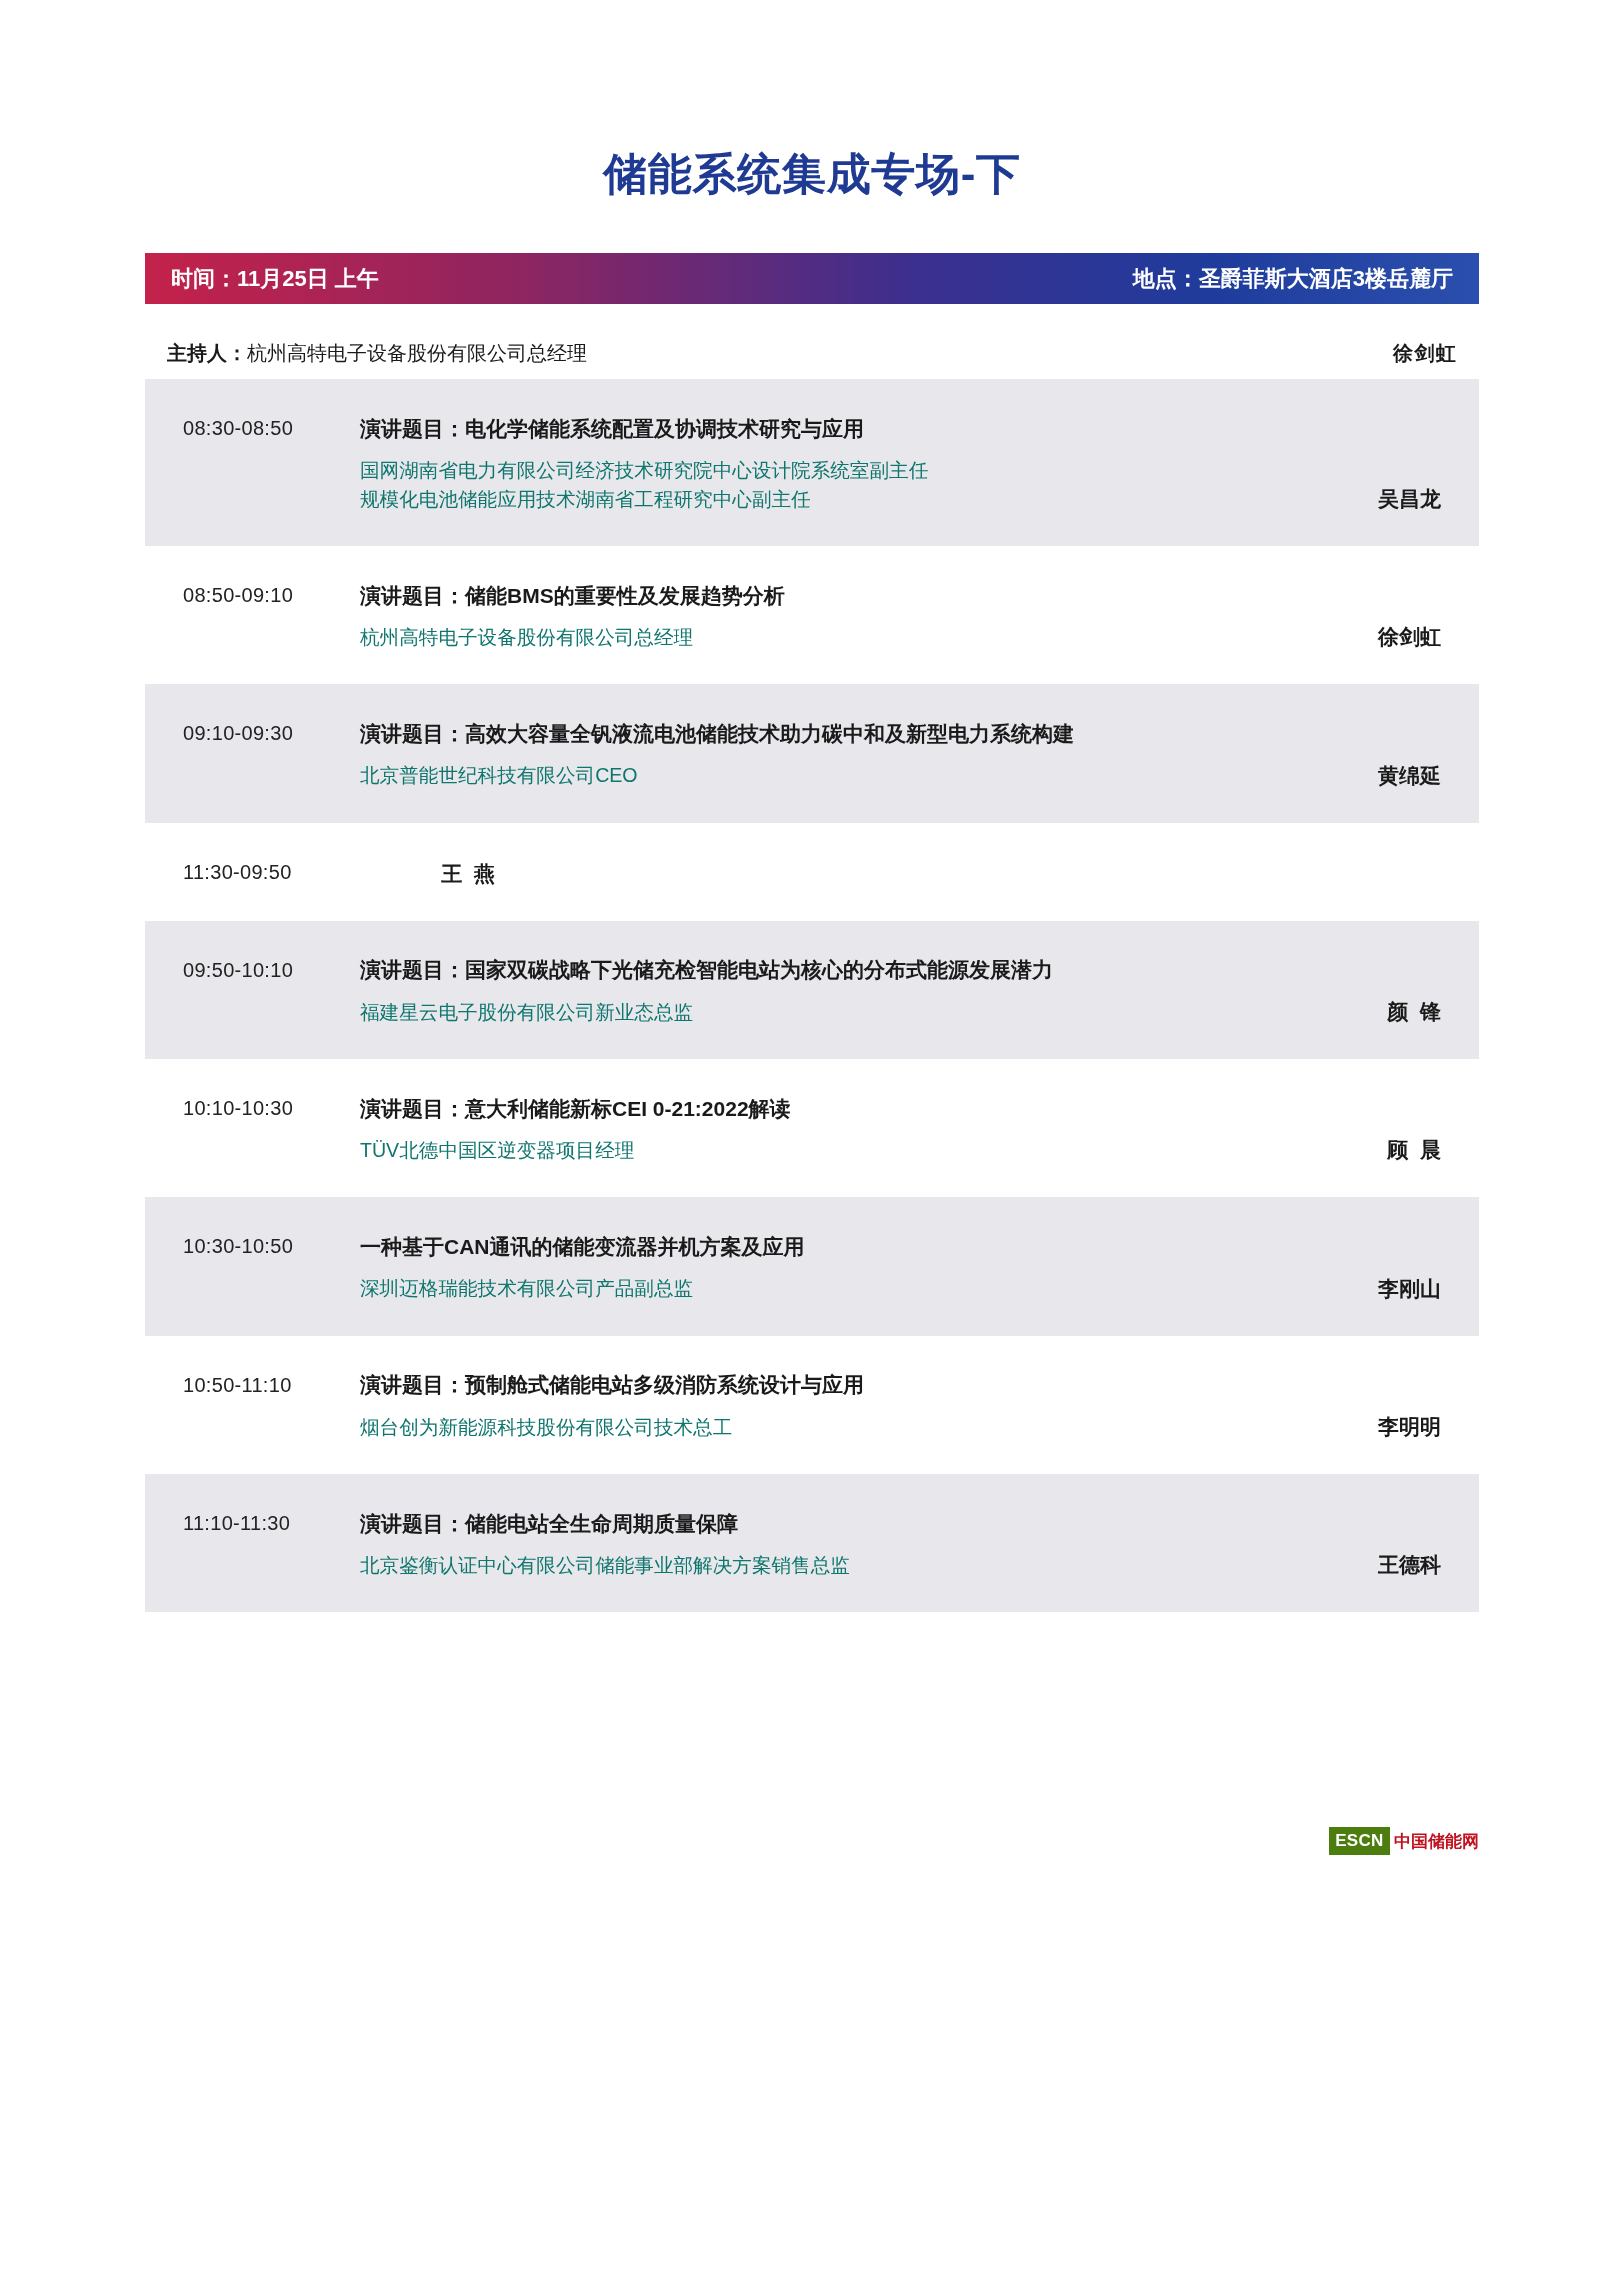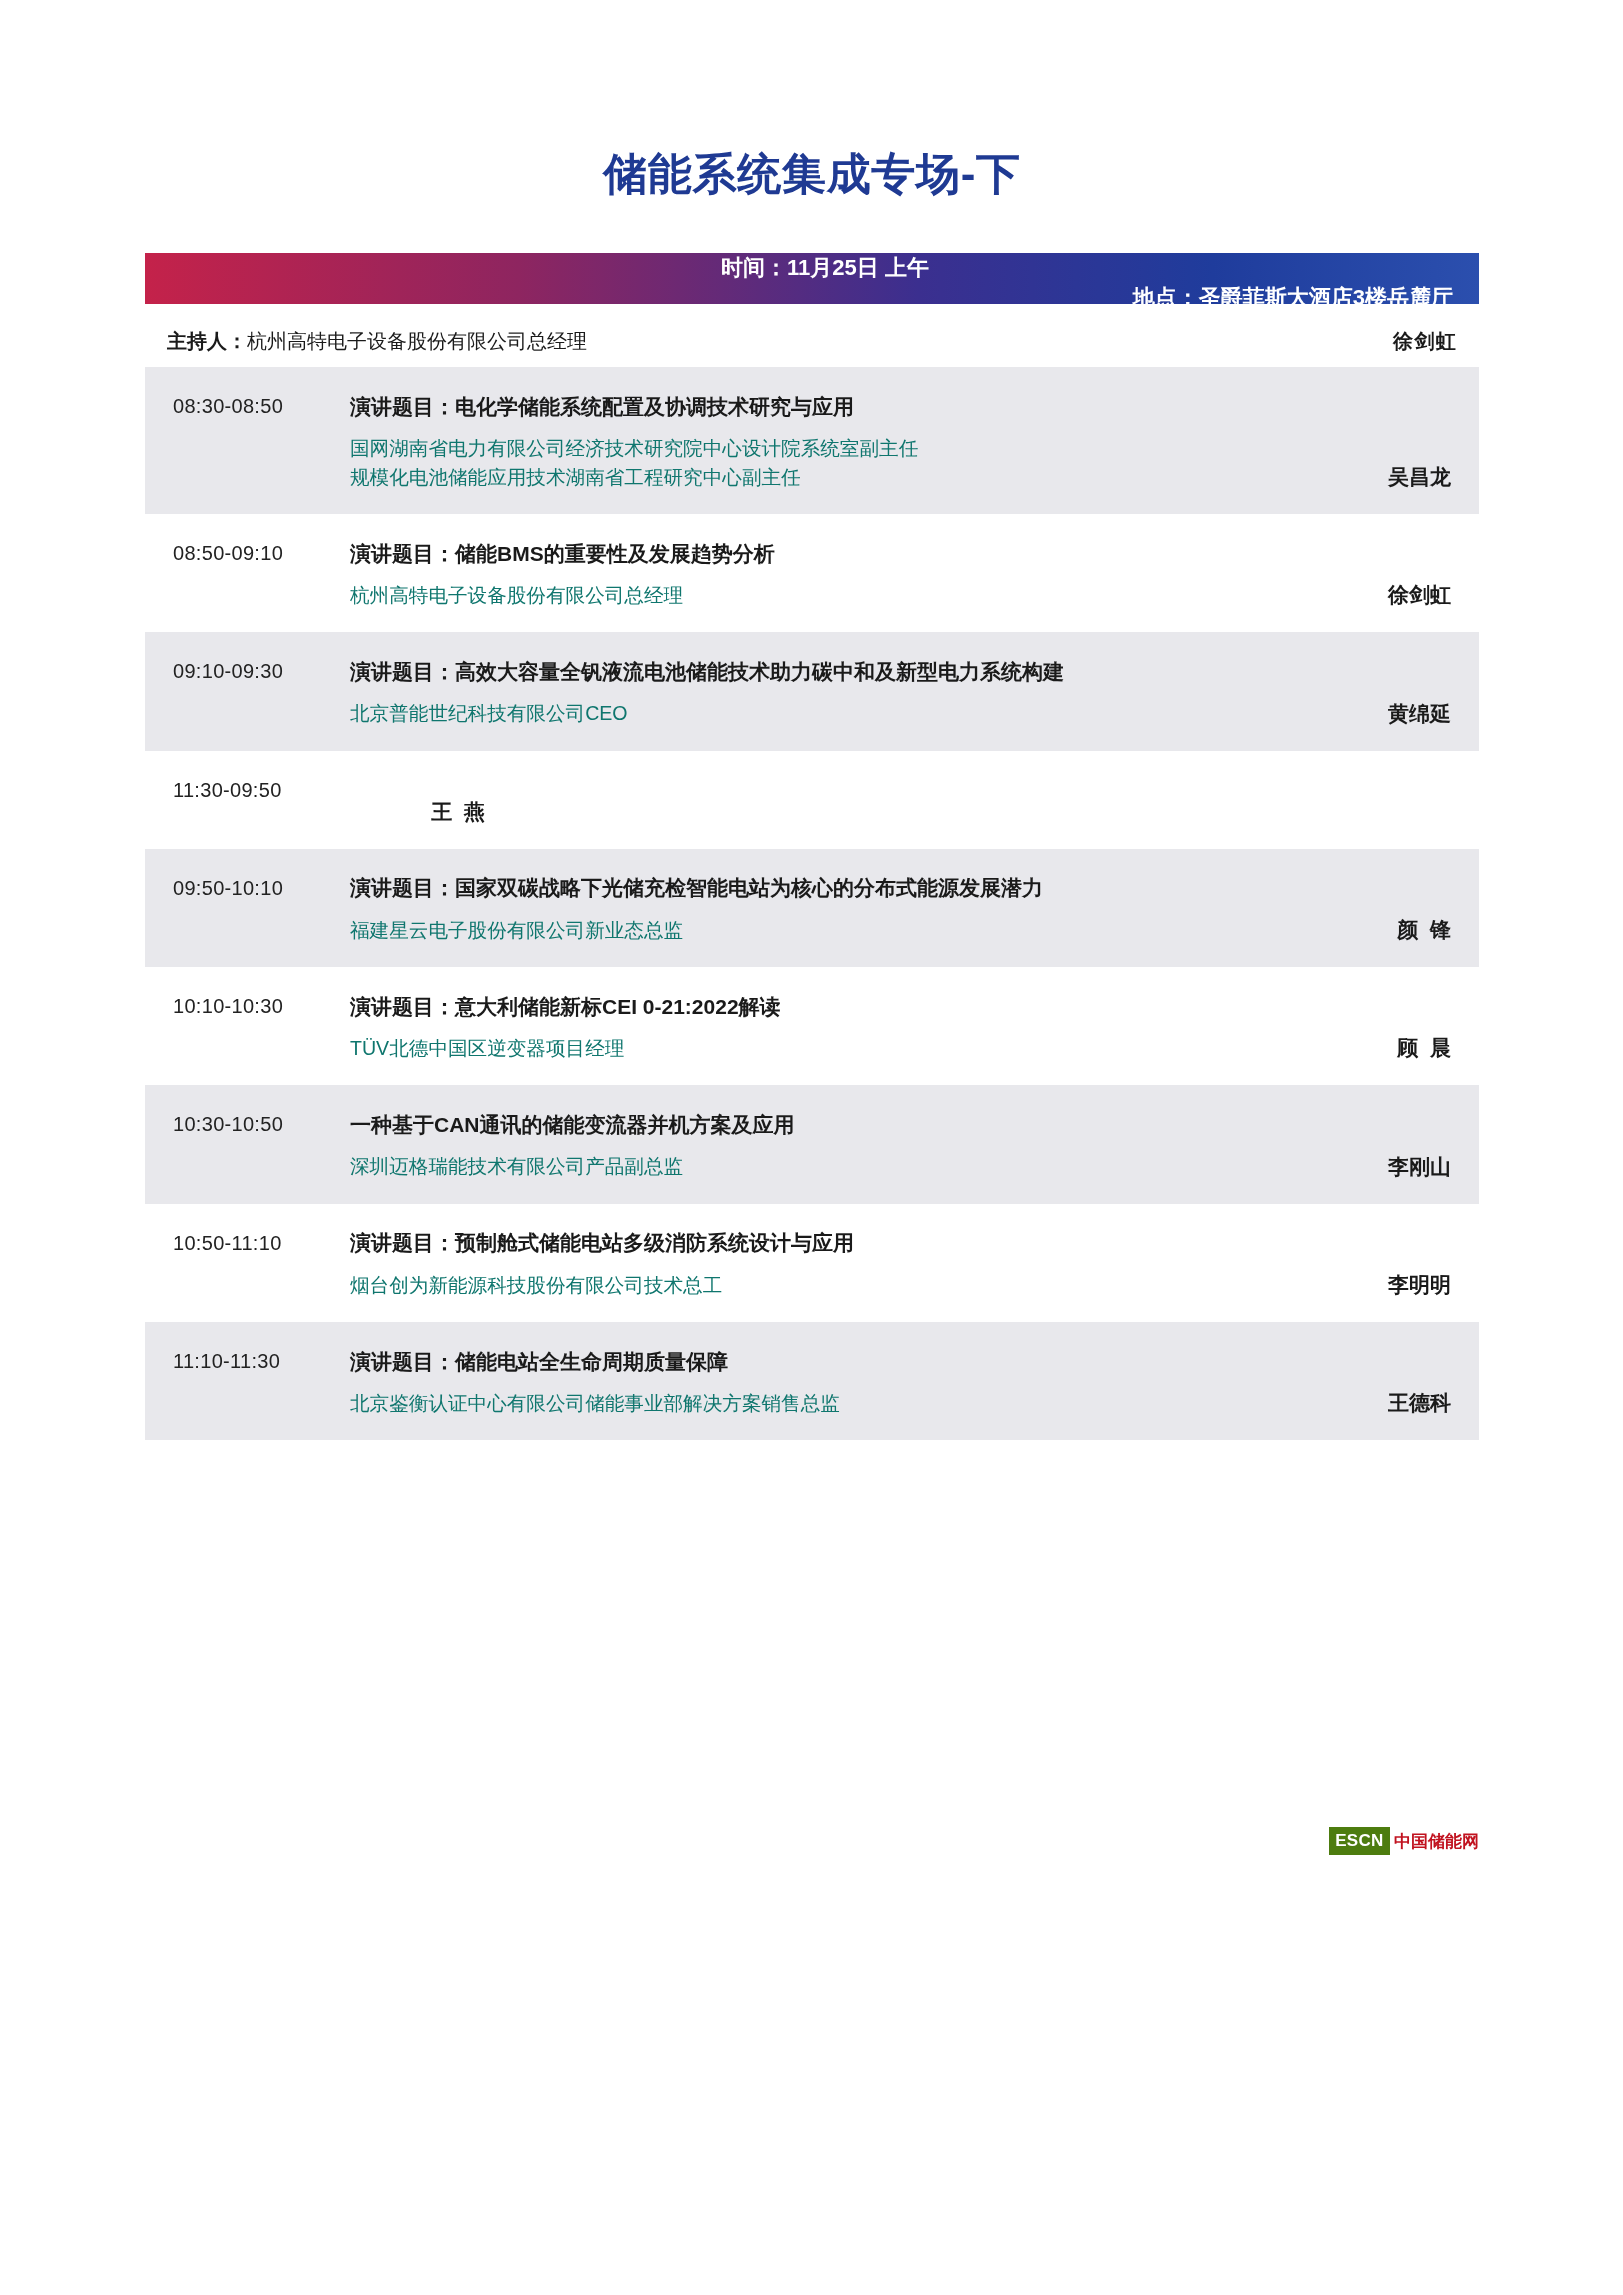--- a/index.html
+++ b/index.html
@@ -22,29 +22,28 @@
   .title {
     text-align: center;
     color: #1f3a93;
     font-size: 44px;
     font-weight: bold;
     letter-spacing: 0.7px;
     padding-top: 150px;
     line-height: 1.1;
   }
   .bar {
-    margin: 55px 145px 0 145px;
+    margin: 55px 145px 12px 145px;
     height: 51px;
     background: linear-gradient(90deg, #c4224a 0%, #8e2560 28%, #3b2f8f 58%, #1f3c9c 80%, #2b4fae 100%);
     display: flex;
     align-items: center;
     color: #ffffff;
     font-size: 22px;
     font-weight: bold;
-    flex-direction: column;
   }
   .bar .left { padding-left: 26px; }
   .bar .right { margin-left: auto; padding-right: 26px; }
 
   .table {
     margin: 0 145px;
     padding-top: 11.8px;
   }
   .host-row {
     display: flex;
@@ -54,21 +53,21 @@
     font-size: 20px;
   }
   .host-row .label { font-weight: bold; }
   .host-row .host-org { font-weight: normal; }
   .host-row .name { margin-left: auto; font-weight: bold; letter-spacing: 1.3px; }
 
   .row {
     display: flex;
     align-items: stretch;
     min-height: 98px;
-    padding: 6px;
+    padding: 16px;
   }
   .row.shaded { background: #e8e8ec; }
   .row .time {
     width: 199px;
     flex: 0 0 199px;
     font-size: 20px;
     padding: 22px 0 0 22px;
     color: #222;
     letter-spacing: 0.3px;
     white-space: nowrap;

